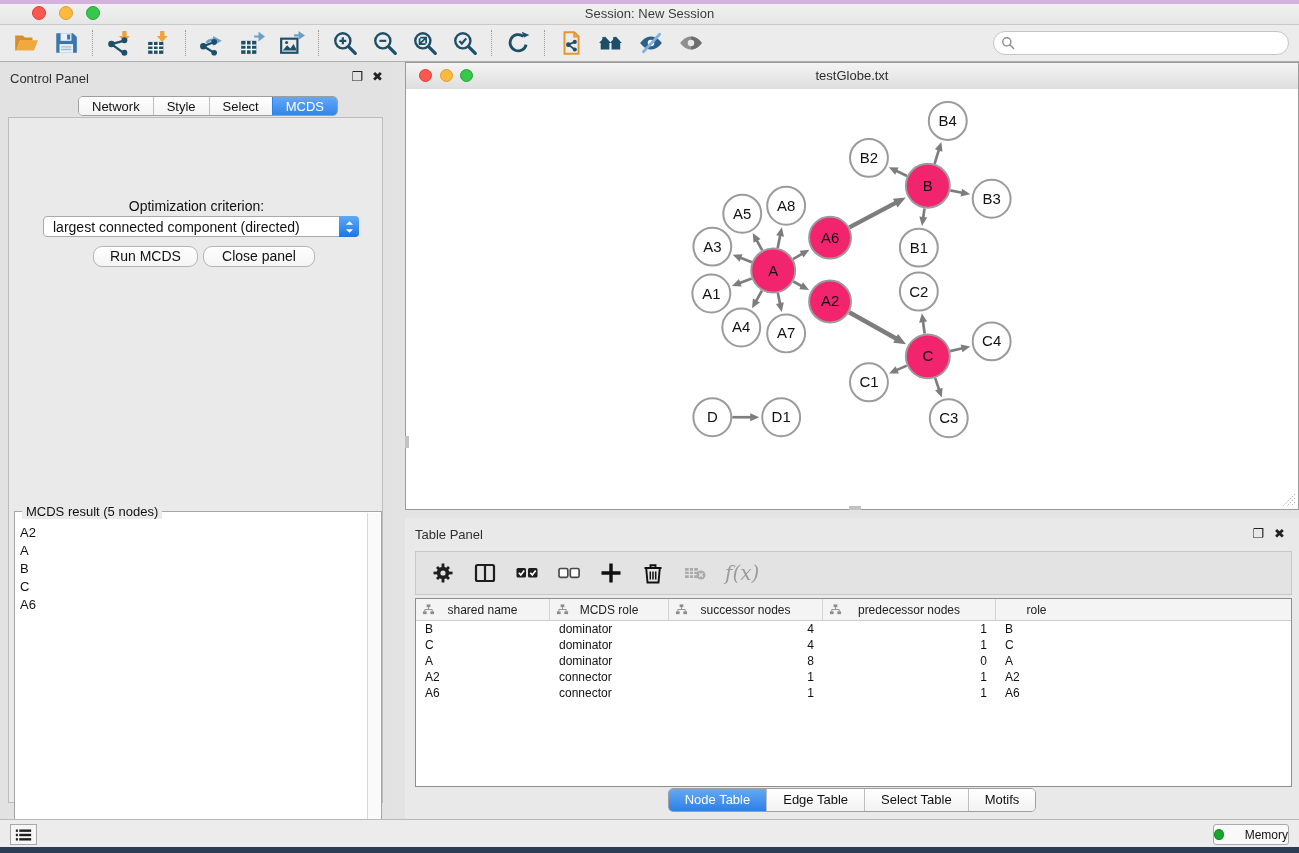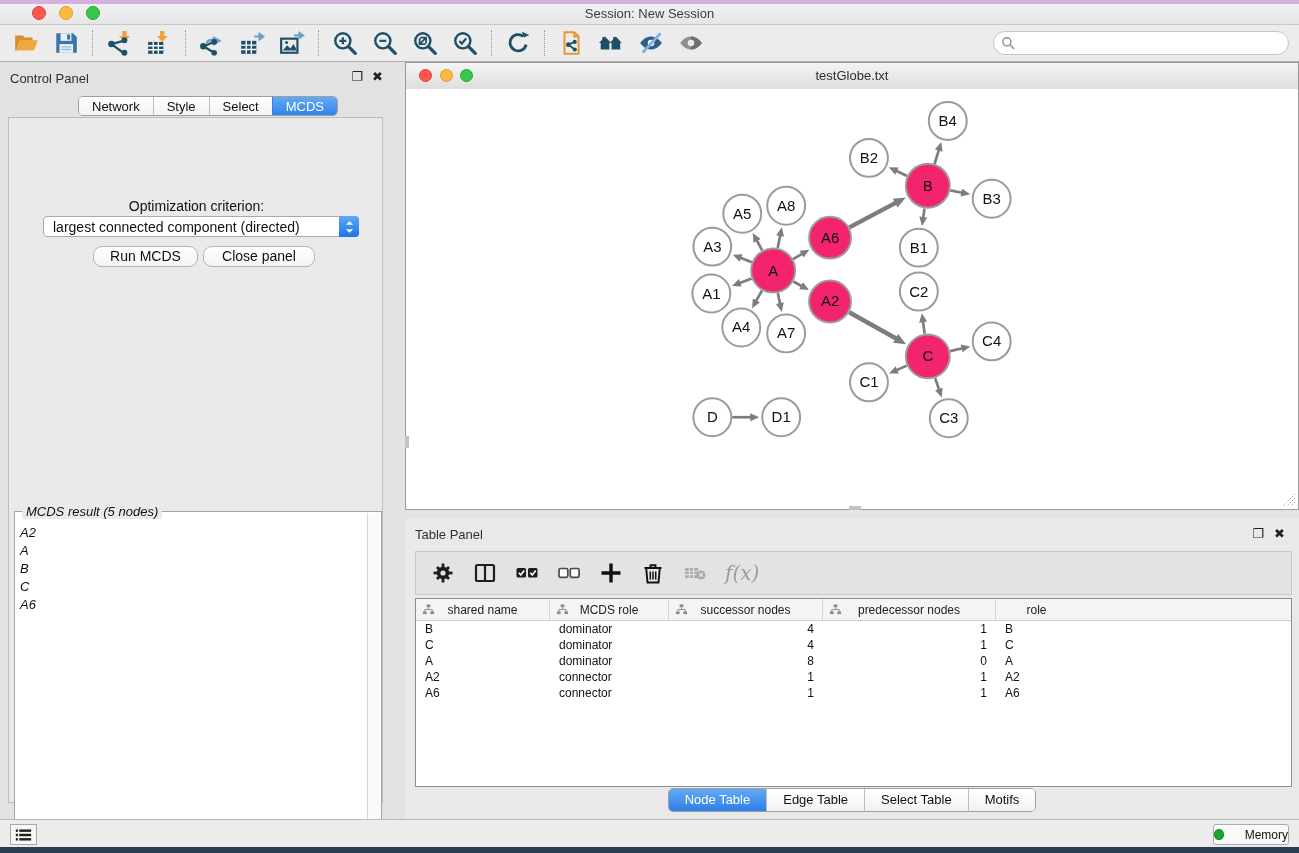--- a/index.html
+++ b/index.html
@@ -45,21 +45,21 @@
   .dropdown { position:absolute; left:34px; top:98px; width:316px; height:21px; background:#fff;
     border:1px solid #A9A9A9; border-radius:4px; display:flex; align-items:center; }
   .dropdown .dd-text { flex:1; font-size:14px; color:#111; padding-left:9px; white-space:nowrap; overflow:hidden; }
   .dd-step { width:20px; height:21px; margin:-1px -1px -1px 0; border-radius:0 4px 4px 0;
     background:linear-gradient(#5FAAF6,#1B74E8); display:flex; flex-direction:column; align-items:center; justify-content:center; gap:2px; }
   .dd-step svg { width:9px; height:6px; }
   .btn { position:absolute; height:21px; background:linear-gradient(#FFF,#F4F4F4); border:1px solid #B5B5B5;
     border-radius:9px; font-size:14px; color:#111; text-align:center; line-height:19px; }
   .btn-run { left:84px; top:128px; width:105px; }
   .btn-close { left:194px; top:128px; width:112px; }
-  .mcds-fieldset { position:absolute; left:5px; top:393px; width:368px; height:342px; border:1px solid #A5A5A5; background:#fff;font-style:italic; }
+  .mcds-fieldset { position:absolute; left:5px; top:393px; width:368px; height:342px; border:1px solid #A5A5A5; background:#fff; }
   .mcds-legend { position:absolute; left:7px; top:-8px; background:#EAEAEA; padding:0 4px; font-size:13px; color:#111; }
   .mcds-list { position:absolute; left:3px; top:11px; right:15px; bottom:3px; overflow:hidden; }
   .mcds-list .item { font-size:13px; color:#111; padding:1.5px 0 1.5px 2px; }
   .mcds-scroll { position:absolute; top:1px; bottom:1px; right:1px; width:13px; background:#FAFAFA; border-left:1px solid #D8D8D8; }
 
   
   .net-frame { position:absolute; left:405px; top:62px; width:894px; height:448px;
     border:1px solid #9A9A9A; background:#fff; }
   .net-titlebar { position:absolute; left:0; top:0; right:0; height:34px;
     background:linear-gradient(#F4F4F4,#D8D8D8); border-bottom:1px solid #ABABAB; }

